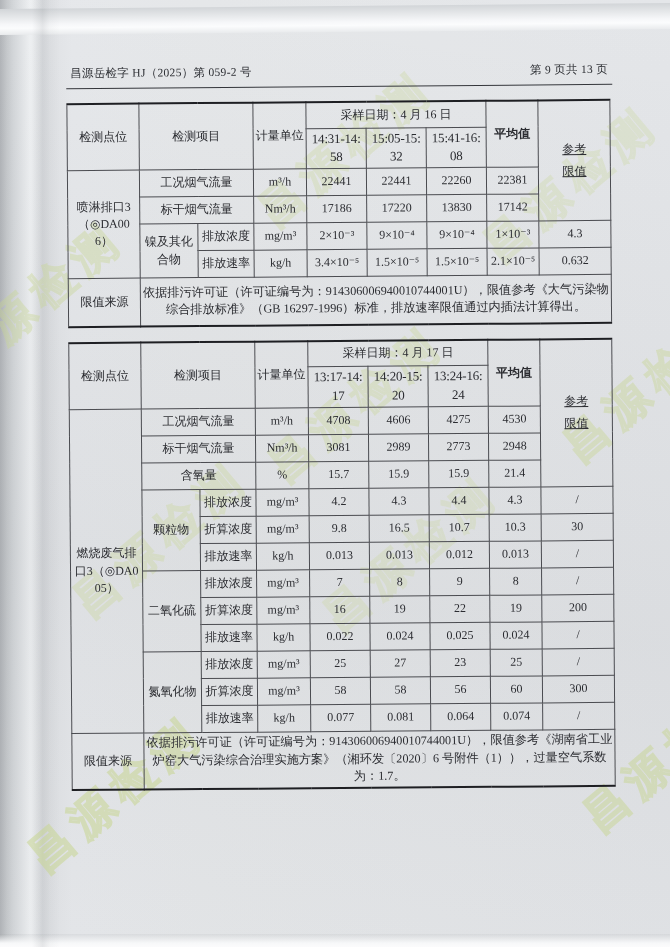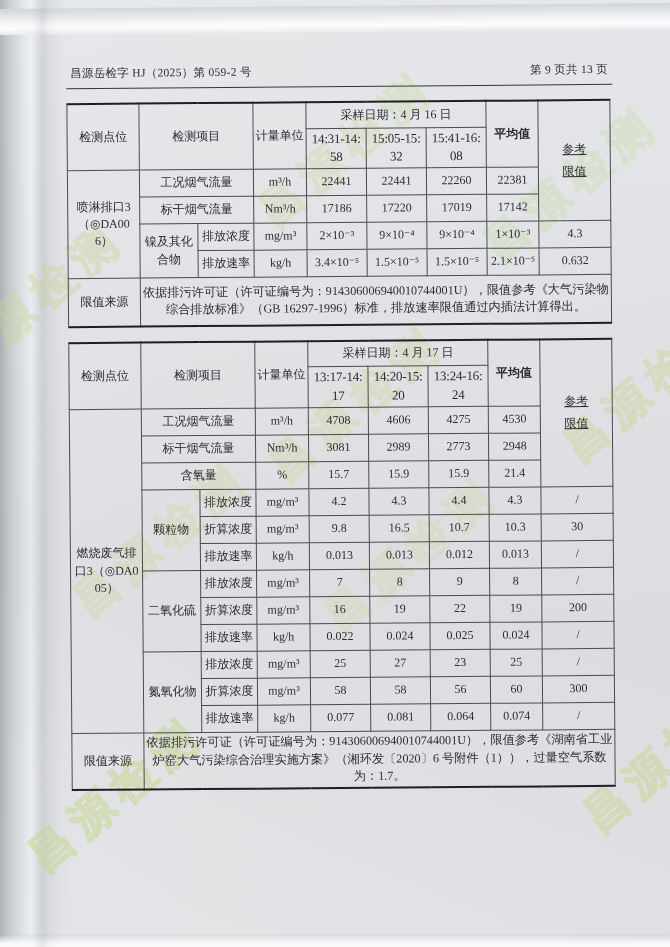--- a/index.html
+++ b/index.html
@@ -123,21 +123,21 @@
         <td>22441</td>
         <td>22441</td>
         <td>22260</td>
         <td>22381</td>
       </tr>
       <tr class="d">
         <td colspan="2">标干烟气流量</td>
         <td>Nm³/h</td>
         <td>17186</td>
         <td>17220</td>
-        <td>17019</td>
+        <td>13830</td>
         <td>17142</td>
       </tr>
       <tr class="d">
         <td rowspan="2">镍及其化合物</td>
         <td>排放浓度</td>
         <td>mg/m³</td>
         <td>2×10⁻³</td>
         <td>9×10⁻⁴</td>
         <td>9×10⁻⁴</td>
         <td>1×10⁻³</td>

